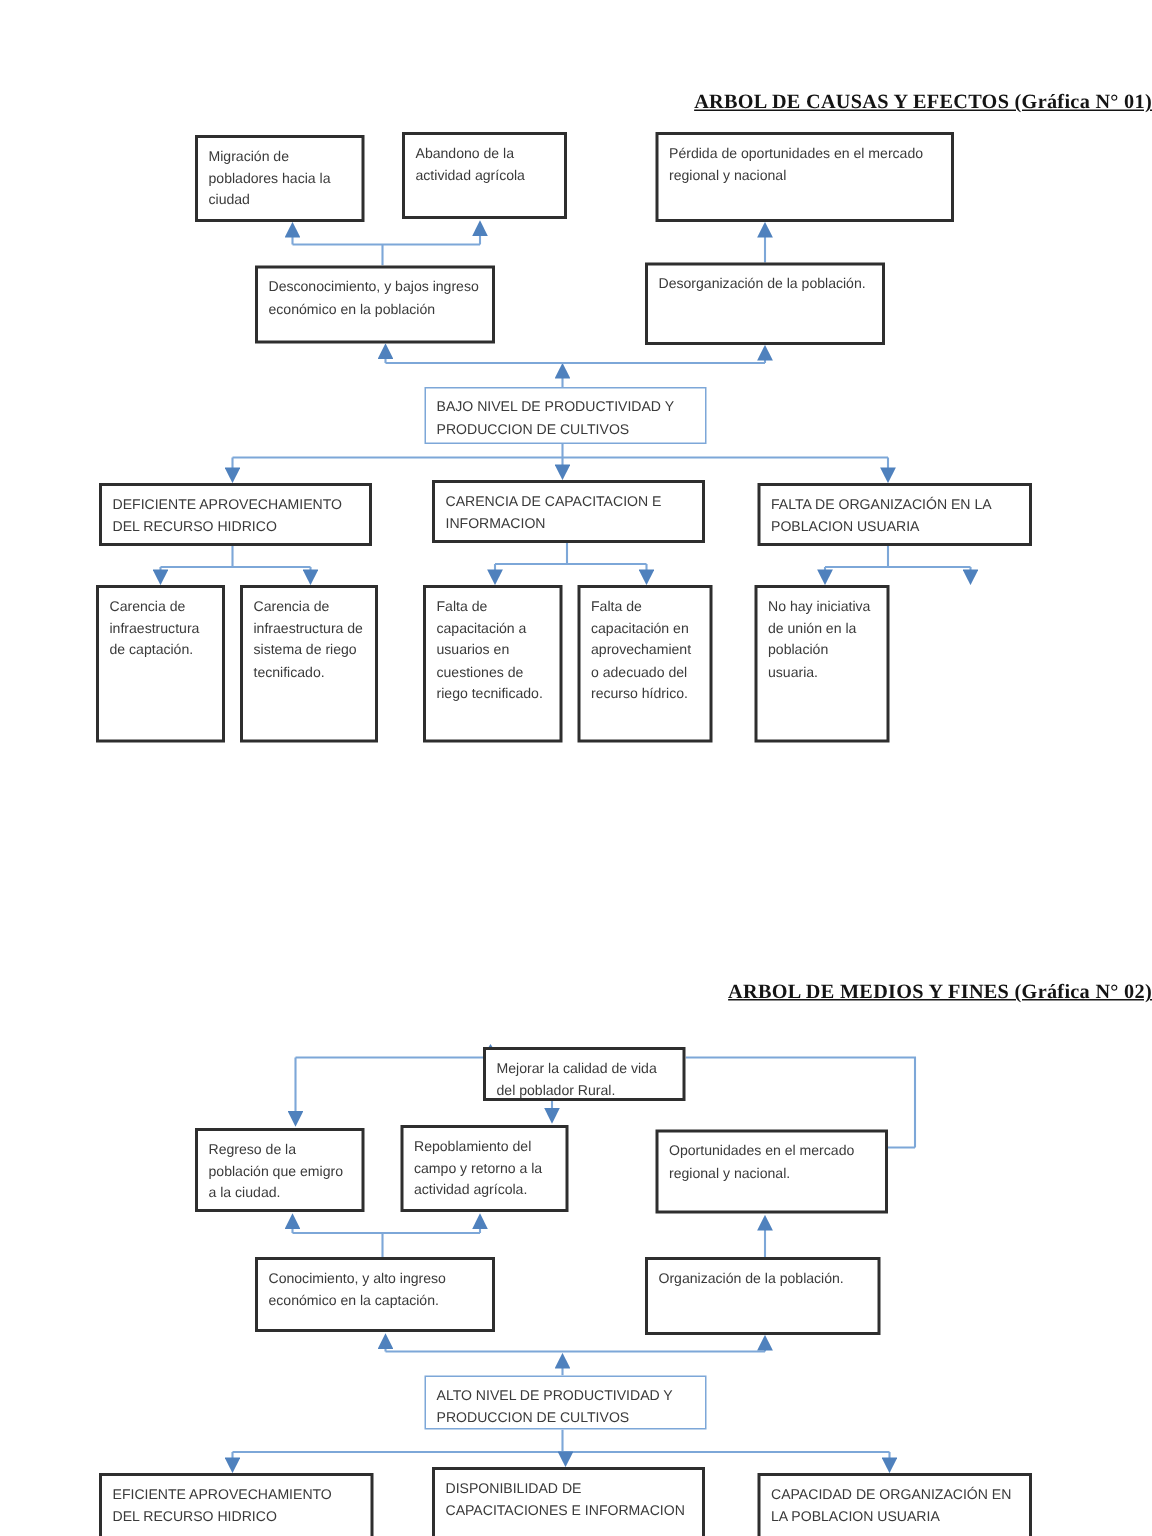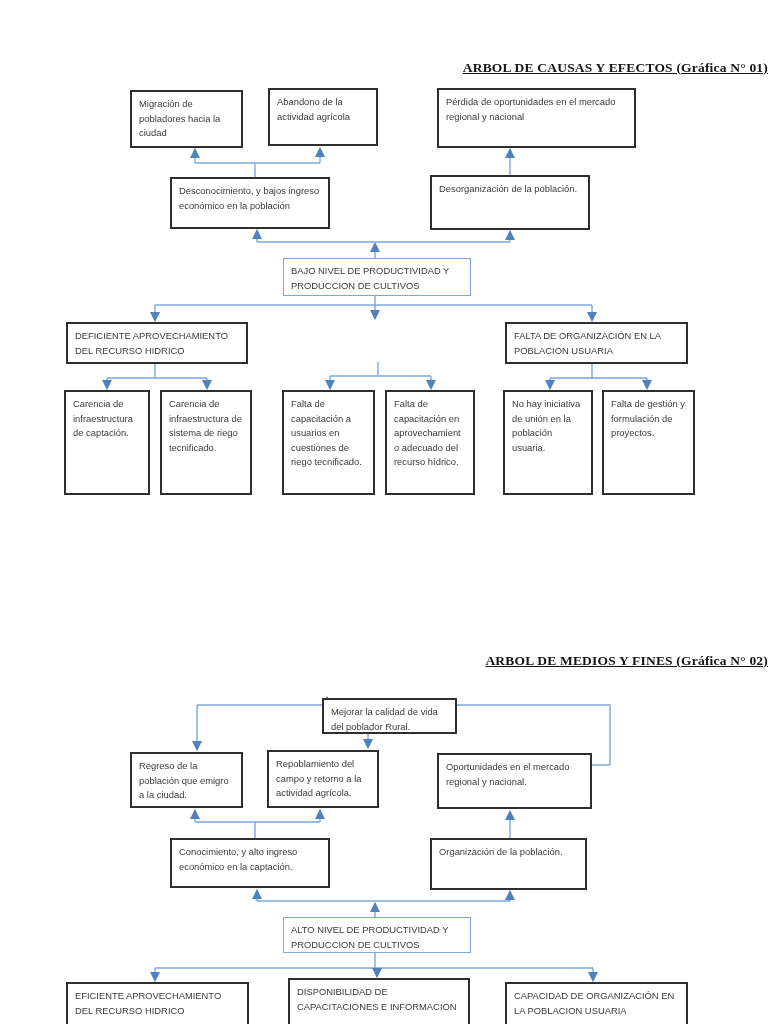--- a/index.html
+++ b/index.html
@@ -108,27 +108,27 @@
 
   <h1 class="title" id="t1">ARBOL DE CAUSAS Y EFECTOS (Gráfica N° 01)</h1>
 
   <div class="box" id="b-migracion">Migración de pobladores hacia la ciudad</div>
   <div class="box" id="b-abandono">Abandono de la actividad agrícola</div>
   <div class="box" id="b-perdida">Pérdida de oportunidades en el mercado regional y nacional</div>
   <div class="box" id="b-desconocimiento">Desconocimiento, y bajos ingreso económico en la población</div>
   <div class="box" id="b-desorganizacion">Desorganización de la población.</div>
   <div class="box accent" id="b-bajo">BAJO NIVEL DE PRODUCTIVIDAD Y PRODUCCION DE CULTIVOS ANDINOS</div>
   <div class="box" id="b-deficiente">DEFICIENTE APROVECHAMIENTO DEL RECURSO HIDRICO</div>
+  <div class="box" id="b-carencia">CARENCIA DE CAPACITACION E INFORMACION</div>
   <div class="box" id="b-faltaorg">FALTA DE ORGANIZACIÓN EN LA POBLACION USUARIA</div>
   <div class="box" id="b-leaf1">Carencia de infraestructura de captación.</div>
   <div class="box" id="b-leaf2">Carencia de infraestructura de sistema de riego tecnificado.</div>
   <div class="box" id="b-leaf3">Falta de capacitación a usuarios en cuestiones de riego tecnificado.</div>
   <div class="box" id="b-leaf4">Falta de capacitación en aprovechamient o adecuado del recurso hídrico.</div>
   <div class="box" id="b-leaf5">No hay iniciativa de unión en la población usuaria.</div>
-  <div class="box" id="b-leaf6">Falta de gestión y formulación de proyectos.</div>
 
   <h1 class="title" id="t2">ARBOL DE MEDIOS Y FINES (Gráfica N° 02)</h1>
 
   <div class="box" id="b-mejorar">Mejorar la calidad de vida del poblador Rural.</div>
   <div class="box" id="b-regreso">Regreso de la población que emigro a la ciudad.</div>
   <div class="box" id="b-repoblamiento">Repoblamiento del campo y retorno a la actividad agrícola.</div>
   <div class="box" id="b-oportunidades">Oportunidades en el mercado regional y nacional.</div>
   <div class="box" id="b-conocimiento">Conocimiento, y alto ingreso económico en la captación.</div>
   <div class="box" id="b-organizacion">Organización de la población.</div>
   <div class="box accent" id="b-alto">ALTO NIVEL DE PRODUCTIVIDAD Y PRODUCCION DE CULTIVOS ANDINOS</div>

